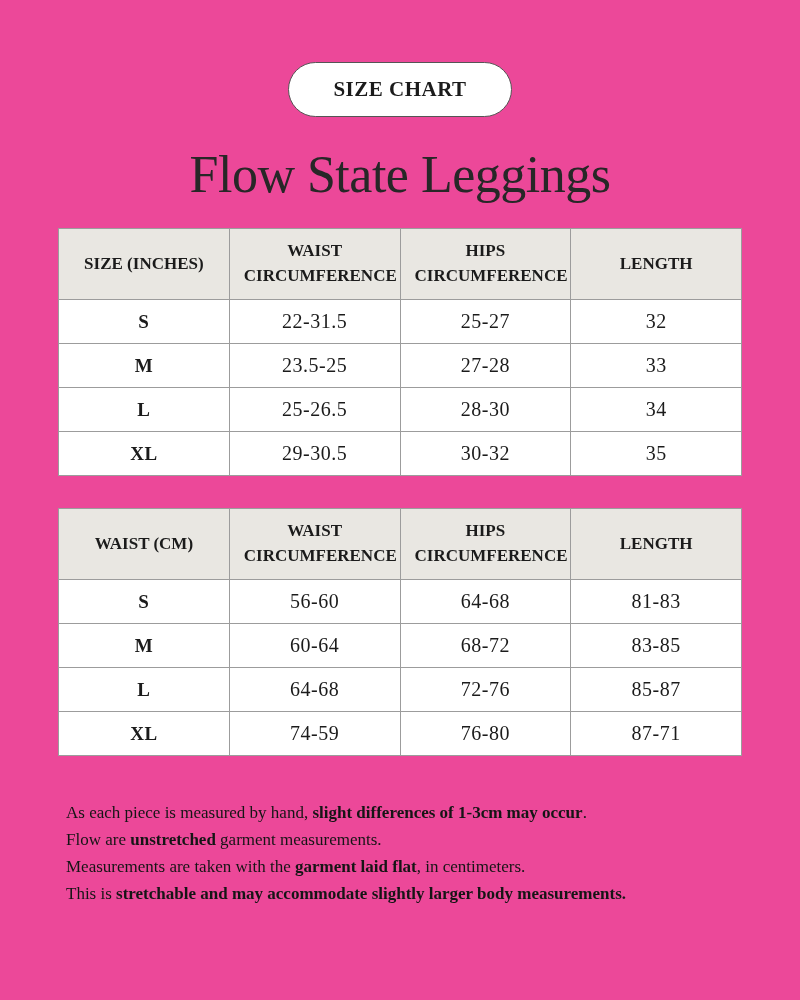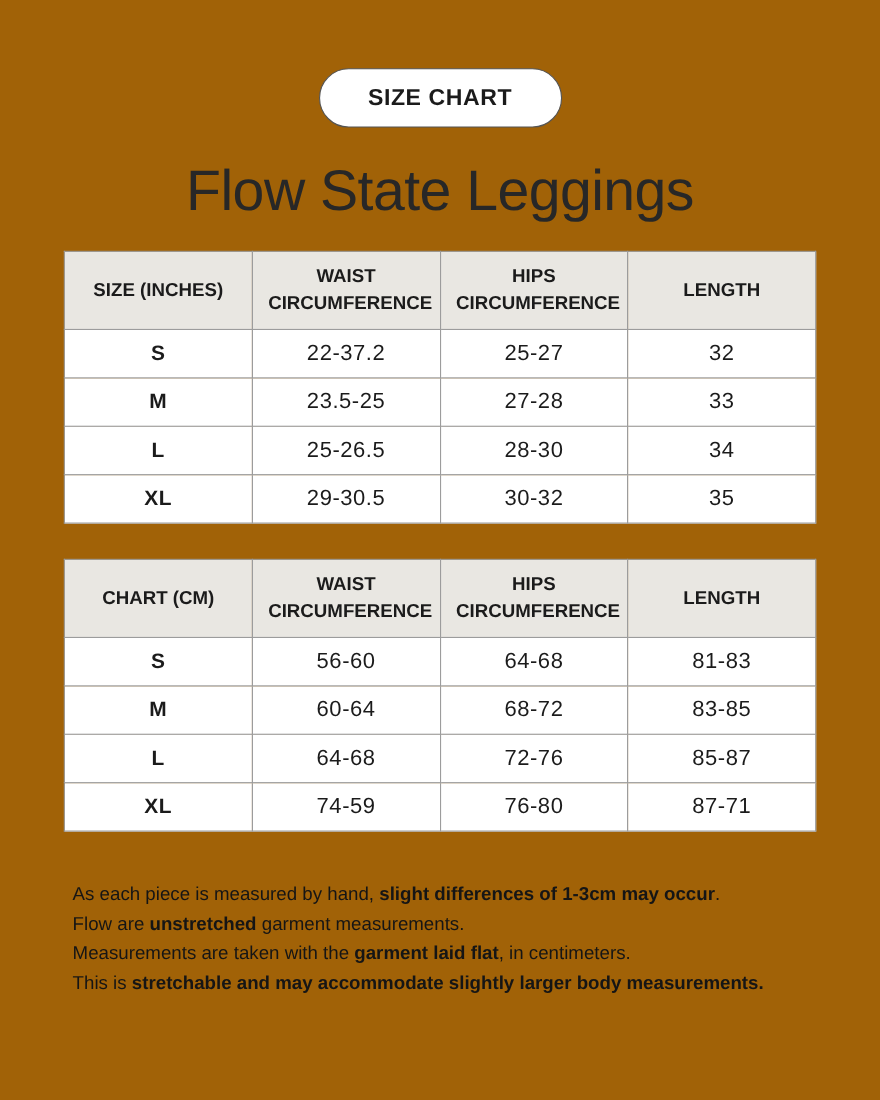--- a/index.html
+++ b/index.html
@@ -8,21 +8,22 @@
     background: #ffffff;
     font-family: "Liberation Sans", sans-serif;
     color: #1e1e1e;
   }
   .page {
     width: 800px;
     height: 1000px;
     margin: 0 auto;
     box-sizing: border-box;
     padding: 62px 58px 0 58px;
-    background: #a16207;
+    background: #ec4899;
+    font-family: Liberation Serif, serif;
   }
   .badge-wrap {
     display: flex;
     justify-content: center;
   }
   .badge {
     display: inline-block;
     border: 1.5px solid #555555;
     border-radius: 999px;
     padding: 14px 44px;
@@ -107,21 +108,21 @@
         <tr>
           <th>SIZE (INCHES)</th>
           <th>WAIST CIRCUMFERENCE</th>
           <th>HIPS CIRCUMFERENCE</th>
           <th>LENGTH</th>
         </tr>
       </thead>
       <tbody>
         <tr>
           <td class="size-cell">S</td>
-          <td class="value-cell">22-37.2</td>
+          <td class="value-cell">22-31.5</td>
           <td class="value-cell">25-27</td>
           <td class="value-cell">32</td>
         </tr>
         <tr>
           <td class="size-cell">M</td>
           <td class="value-cell">23.5-25</td>
           <td class="value-cell">27-28</td>
           <td class="value-cell">33</td>
         </tr>
         <tr>
@@ -135,21 +136,21 @@
           <td class="value-cell">29-30.5</td>
           <td class="value-cell">30-32</td>
           <td class="value-cell">35</td>
         </tr>
       </tbody>
     </table>
 
   <table class="size-table">
       <thead>
         <tr>
-          <th>CHART (CM)</th>
+          <th>WAIST (CM)</th>
           <th>WAIST CIRCUMFERENCE</th>
           <th>HIPS CIRCUMFERENCE</th>
           <th>LENGTH</th>
         </tr>
       </thead>
       <tbody>
         <tr>
           <td class="size-cell">S</td>
           <td class="value-cell">56-60</td>
           <td class="value-cell">64-68</td>

